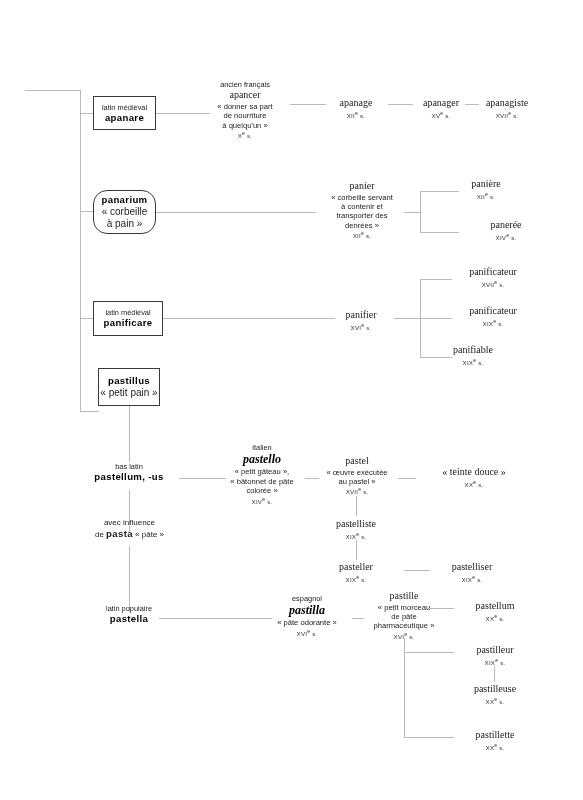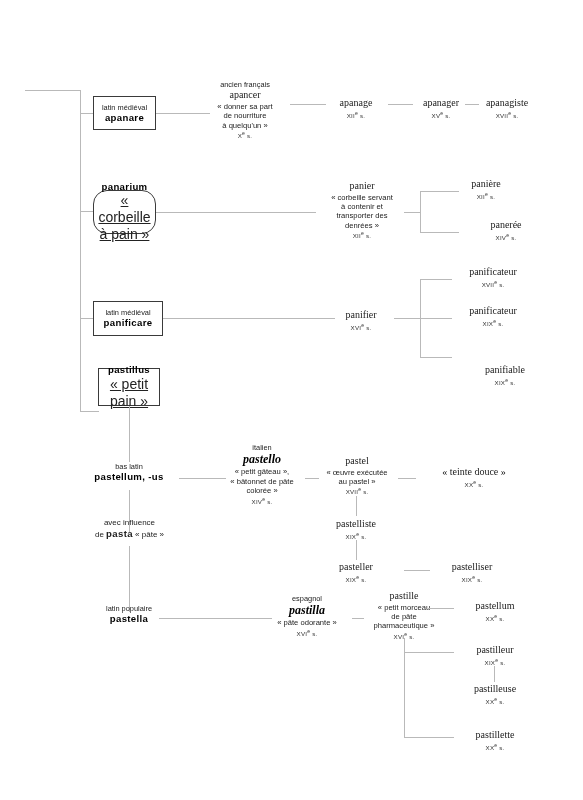--- a/index.html
+++ b/index.html
@@ -10,27 +10,27 @@
   #stage{position:absolute;left:0;top:0;width:583px;height:800px;}
 
   
   .ln{position:absolute;background:#b9b9b9;}
   .hl{height:1px;}
   .vl{width:1px;}
 
   
   .box{
     position:absolute;border:1.6px solid #3a3a3a;background:#fff;
-    box-sizing:border-box;text-align:center;
+    box-sizing:border-box;text-align:right;
     display:flex;flex-direction:column;align-items:center;justify-content:center;
     line-height:1.22;
   }
   .box .sup{font-size:7.4px;color:#222;}
   .box .hw{font-size:9.6px;font-weight:bold;letter-spacing:.35px;color:#000;}
-  .box .gl{font-size:14px;color:#222;text-decoration:underline;}
+  .box .gl{font-size:10px;color:#222;}
 
   
   .node{position:absolute;text-align:center;line-height:1.25;}
   .node .sup{font-size:7.4px;color:#222;display:block;}
   .node .hw{font-size:9.6px;font-weight:bold;letter-spacing:.35px;color:#000;display:block;}
   .node .hwi{font-size:12px;font-weight:bold;font-style:italic;
               font-family:"Liberation Serif",serif;color:#000;display:block;}
   .node .term{font-size:10px;font-family:"Liberation Serif",serif;color:#1a1a1a;display:block;}
   .node .gl{font-size:7.6px;color:#222;display:block;}
   .node .cent{font-size:6.2px;color:#333;display:block;letter-spacing:.2px;}
@@ -140,21 +140,21 @@
   <div class="node" style="left:448px;top:266px;width:90px;">
     <span class="term">panificateur</span>
     <span class="cent"><span class="rm">XVII</span><sup>e</sup> s.</span>
   </div>
 
   <div class="node" style="left:448px;top:305px;width:90px;">
     <span class="term">panificateur</span>
     <span class="cent"><span class="rm">XIX</span><sup>e</sup> s.</span>
   </div>
 
-  <div class="node" style="left:460px;top:344px;width:90px;margin-top:20px;">
+  <div class="node" style="left:428px;top:344px;width:90px;">
     <span class="term">panifiable</span>
     <span class="cent"><span class="rm">XIX</span><sup>e</sup> s.</span>
   </div>
 
   <div class="box" style="left:98px;top:368px;width:62px;height:38px;">
     <span class="hw">pastillus</span>
     <span class="gl">« petit pain »</span>
   </div>
 
   <div class="ln vl" style="left:129px;top:406px;height:56px;"></div>

